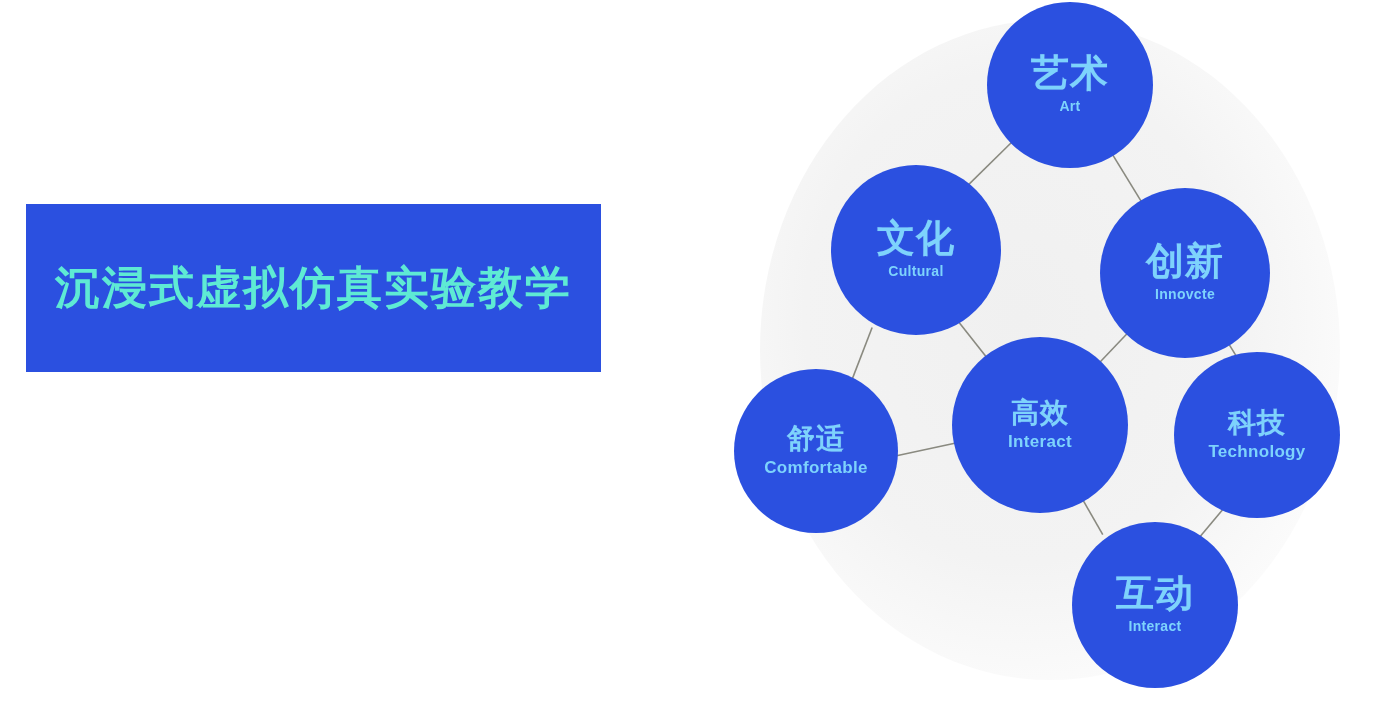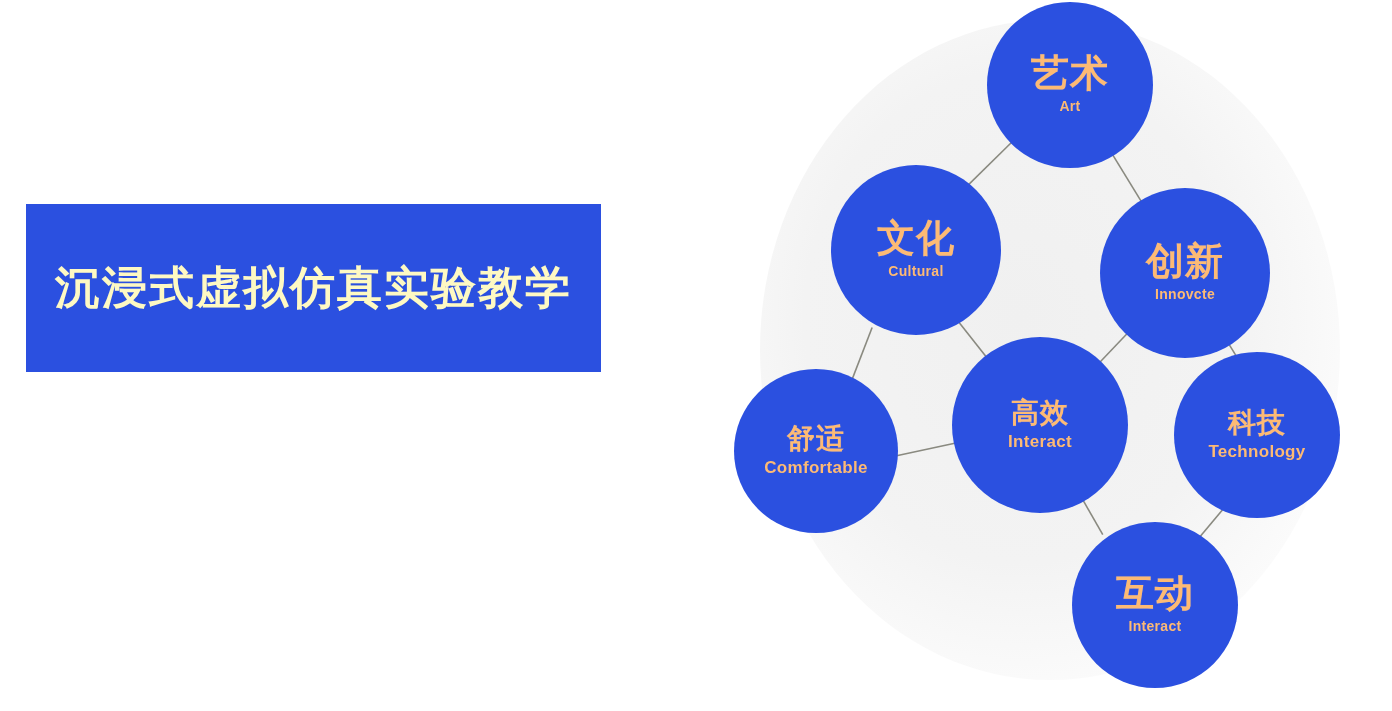--- a/index.html
+++ b/index.html
@@ -28,21 +28,21 @@
     top: 204px;
     width: 575px;
     height: 168px;
     background: #2B50E0;
     display: flex;
     align-items: center;
     justify-content: center;
     box-sizing: border-box;
   }
   .title-text {
-    color: #fef9c3;
+    color: #5eead4;
     font-size: 45px;
     font-weight: 700;
     letter-spacing: 2px;
     line-height: 1.2;
     white-space: nowrap;
     text-align: center;
     font-family: "DejaVu Sans", "Liberation Sans", sans-serif;
   }
 
   
@@ -72,21 +72,21 @@
   }
   .node {
     position: absolute;
     border-radius: 50%;
     background: #2B50E0;
     display: flex;
     flex-direction: column;
     align-items: center;
     justify-content: center;
     box-sizing: border-box;
-    color: #fdba74;
+    color: #7dd3fc;
     text-align: center;
   }
   .node .zh {
     font-size: 38px;
     font-weight: 700;
     line-height: 1.05;
     letter-spacing: 1px;
     font-family: "DejaVu Sans", "Liberation Sans", sans-serif;
     text-shadow: 0 0 1px rgba(255,255,255,0.25);
   }

